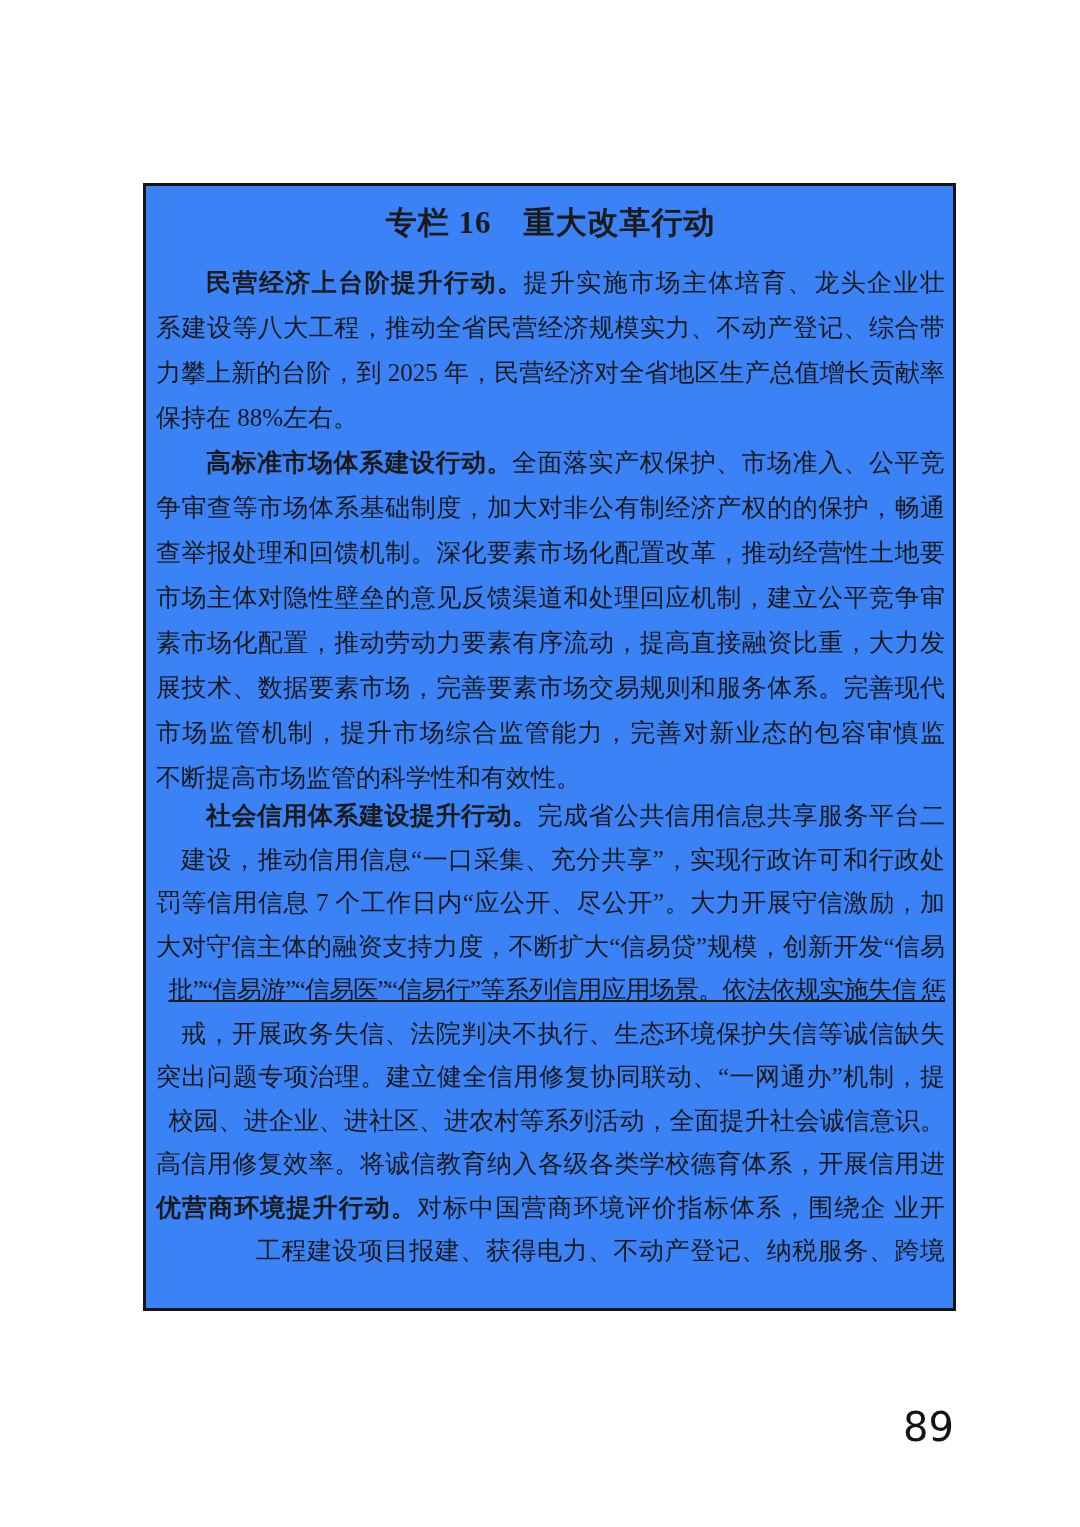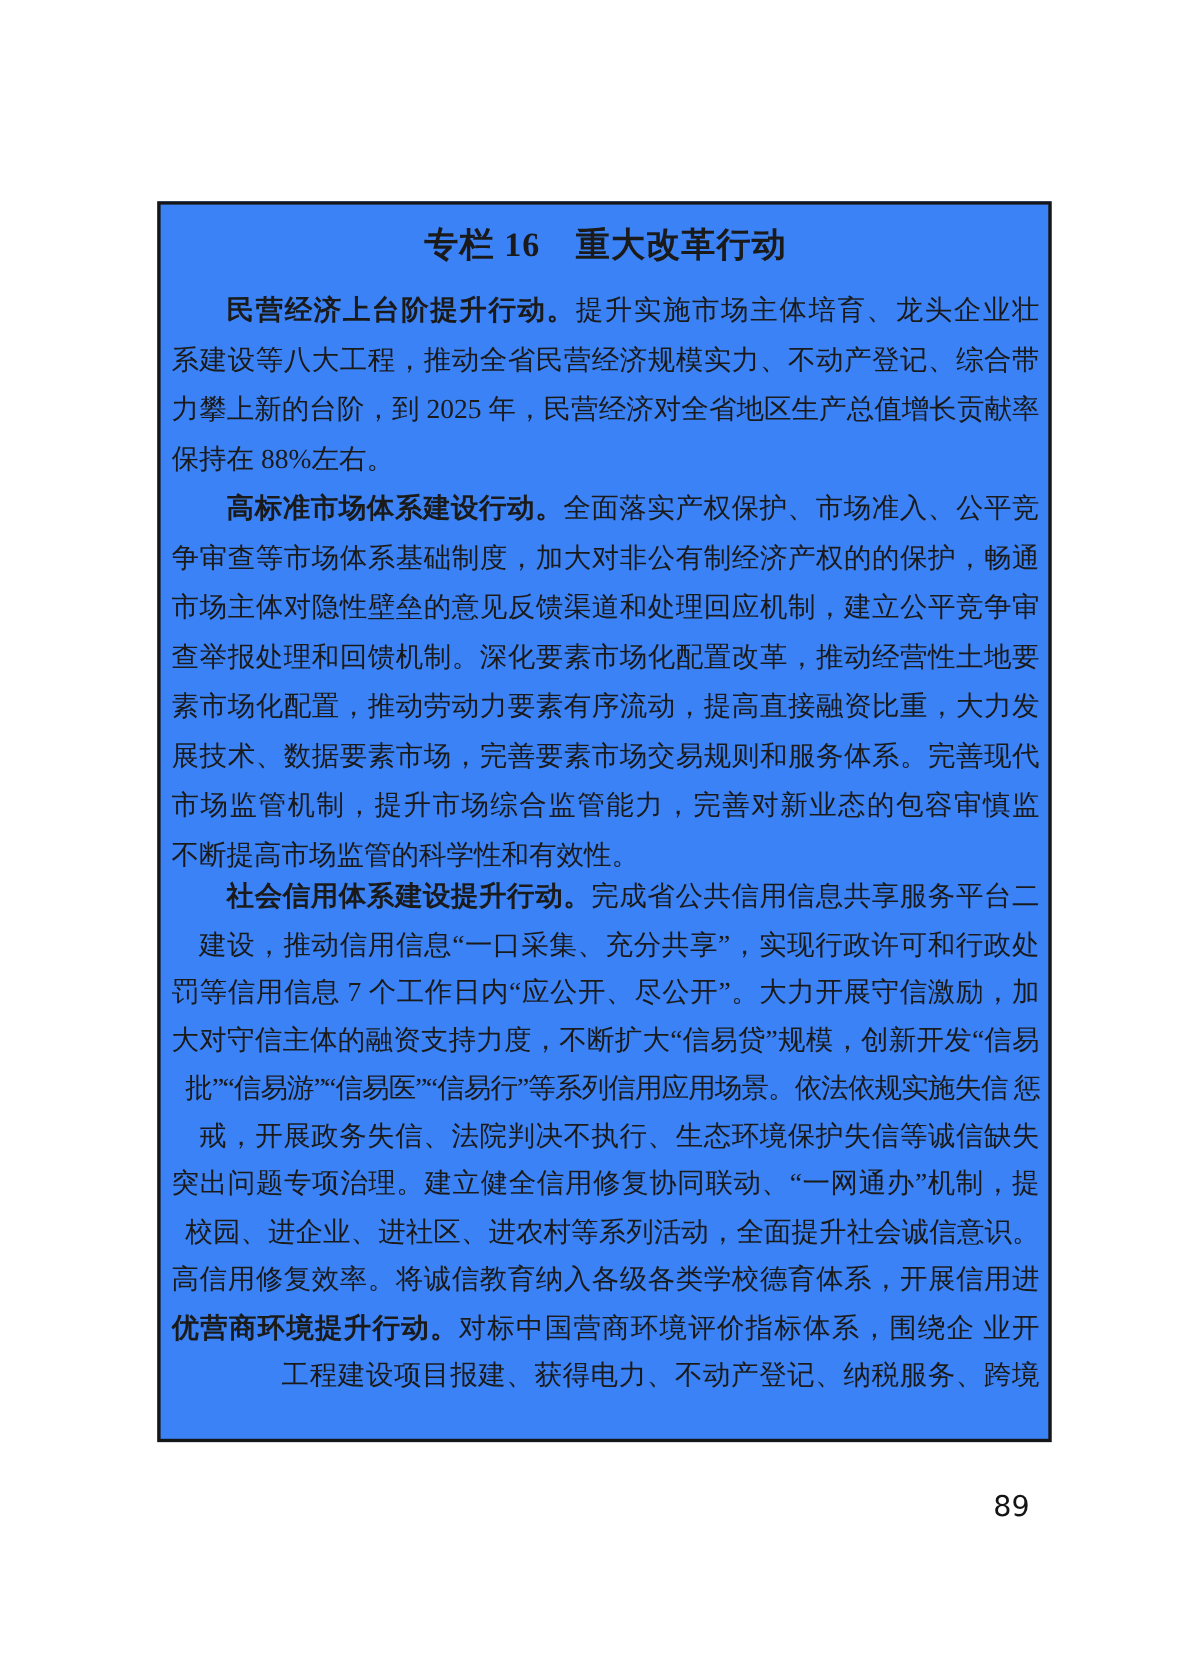--- a/index.html
+++ b/index.html
@@ -36,53 +36,53 @@
   .para { margin: 0; }
   .line {
     font-size: 25px;
     line-height: 45px;
     height: 45px;
     overflow: hidden;
     text-align: justify;
     text-align-last: justify;
   }
   .line.nofill { text-align-last: left; }
-  .line.tight { letter-spacing: -1.6px; }
+  .line.tight { letter-spacing: -1.6px; text-decoration: underline; }
   .para3 { margin-top: -6px; }
   .para3 .line { line-height: 43.5px; height: 43.5px; }
   .b { font-weight: 700; }
   .page-number {
     position: absolute;
     left: 903px;
-    top: 1355px;
+    top: 1404px;
     width: 60px;
     font-family: "DejaVu Sans", "Liberation Sans", sans-serif;
-    font-size: 26px;
+    font-size: 40px;
     color: #141414;
   }
 </style>
 </head>
 <body>
 
 <div class="page">
 
   <div class="panel">
     <div class="panel-title">专栏 16　重大改革行动</div>
     <div>
         <div class="para para1">
           <div class="line fill" style="padding-left: 2em;"><span class="b">民营经济上台阶提升行动。</span><span>提升实施市场主体培育、龙头企业壮大、</span></div>
           <div class="line fill"><span>系建设等八大工程，推动全省民营经济规模实力、不动产登记、综合带动</span></div>
           <div class="line fill"><span>力攀上新的台阶，到 2025 年，民营经济对全省地区生产总值增长贡献率</span></div>
           <div class="line nofill"><span>保持在 88%左右。</span></div>
         </div>
         <div class="para para2">
           <div class="line fill" style="padding-left: 2em;"><span class="b">高标准市场体系建设行动。</span><span>全面落实产权保护、市场准入、公平竞</span></div>
           <div class="line fill"><span>争审查等市场体系基础制度，加大对非公有制经济产权的的保护，畅通</span></div>
+          <div class="line fill"><span>查举报处理和回馈机制。深化要素市场化配置改革，推动经营性土地要</span></div>
           <div class="line fill"><span>市场主体对隐性壁垒的意见反馈渠道和处理回应机制，建立公平竞争审</span></div>
-          <div class="line fill"><span>查举报处理和回馈机制。深化要素市场化配置改革，推动经营性土地要</span></div>
           <div class="line fill"><span>素市场化配置，推动劳动力要素有序流动，提高直接融资比重，大力发</span></div>
           <div class="line fill"><span>展技术、数据要素市场，完善要素市场交易规则和服务体系。完善现代</span></div>
           <div class="line fill"><span>市场监管机制，提升市场综合监管能力，完善对新业态的包容审慎监管，</span></div>
           <div class="line nofill"><span>不断提高市场监管的科学性和有效性。</span></div>
         </div>
         <div class="para para3">
           <div class="line fill" style="padding-left: 2em;"><span class="b">社会信用体系建设提升行动。</span><span>完成省公共信用信息共享服务平台二 期</span></div>
           <div class="line fill" style="padding-left: 1em;"><span>建设，推动信用信息“一口采集、充分共享”，实现行政许可和行政处</span></div>
           <div class="line fill"><span>罚等信用信息 7 个工作日内“应公开、尽公开”。大力开展守信激励，加</span></div>
           <div class="line fill"><span>大对守信主体的融资支持力度，不断扩大“信易贷”规模，创新开发“信易</span></div>

